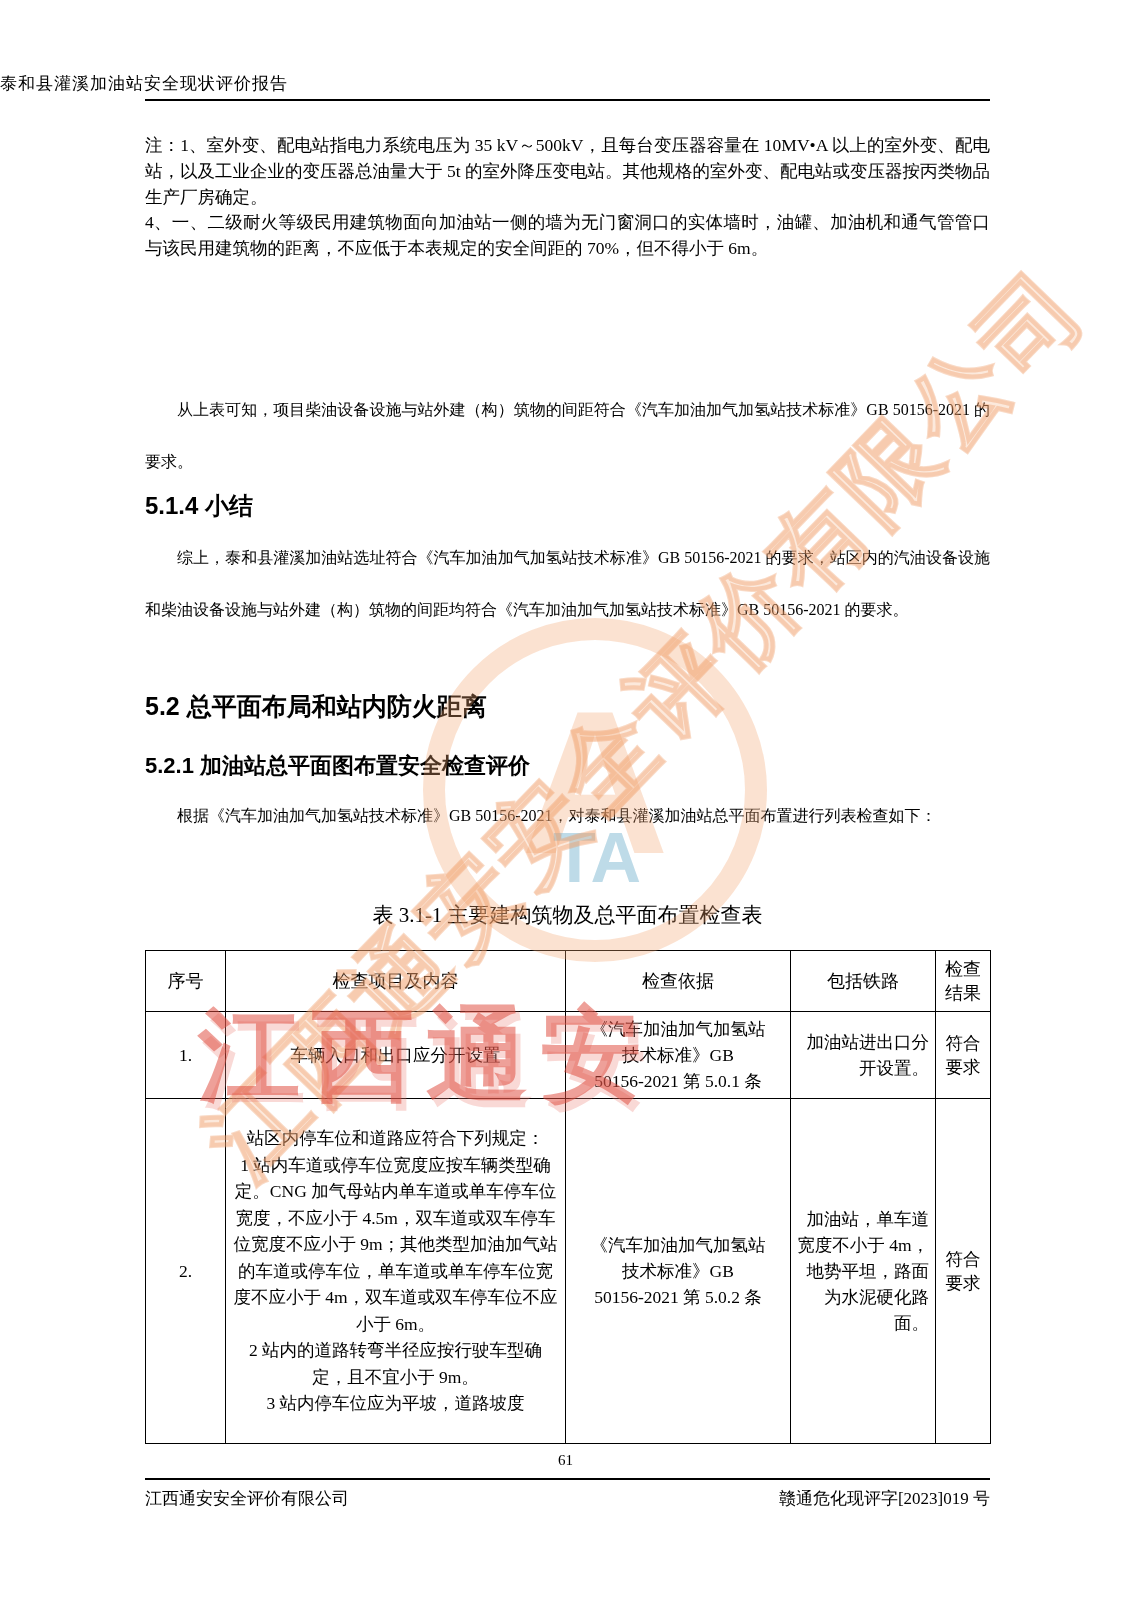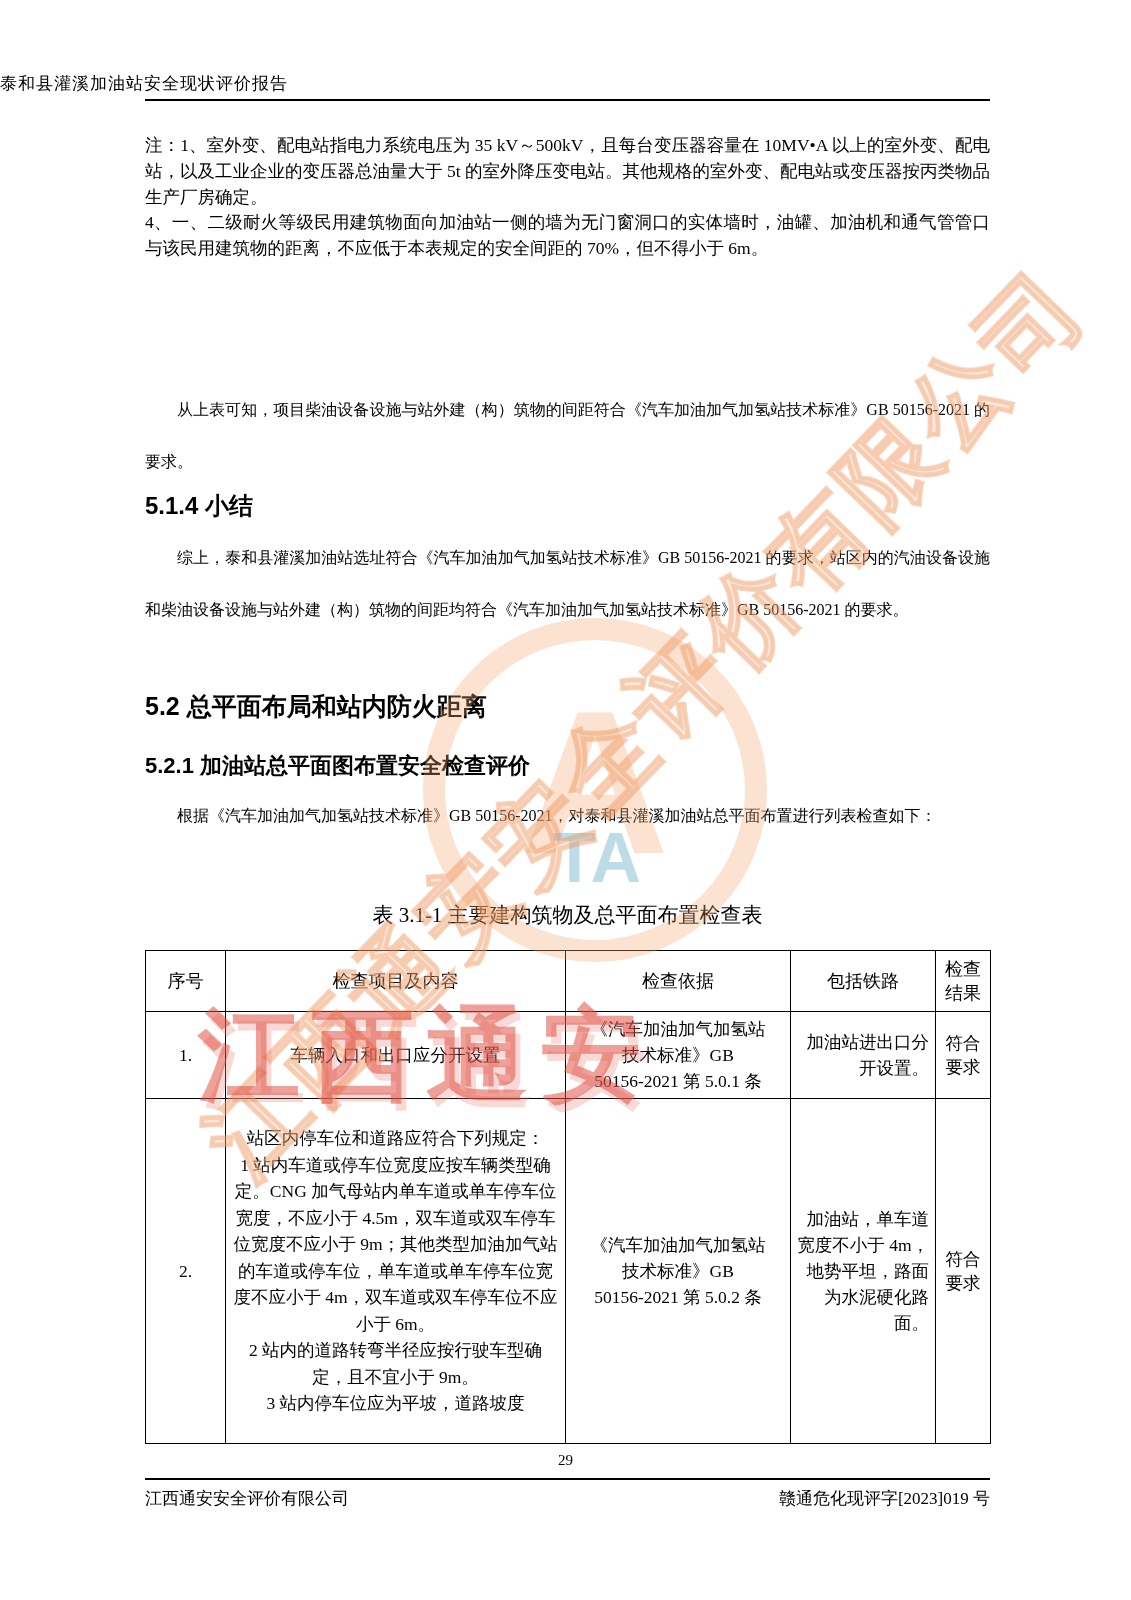--- a/index.html
+++ b/index.html
@@ -114,21 +114,21 @@
 3 站内停车位应为平坡，道路坡度</td>
     <td class="cell-center cell-pre basis">《汽车加油加气加氢站
 技术标准》GB
 50156-2021 第 5.0.2 条</td>
     <td class="cell-left sit">加油站，单车道宽度不小于 4m，地势平坦，路面为水泥硬化路面。</td>
     <td class="res">符合要求</td>
   </tr>
 </tbody>
   </table>
 
-<div class="abs pagenum">29</div>
+<div class="abs pagenum">61</div>
 <div class="abs cx footer-rule"></div>
 <div class="abs cx footer-row">
   <span>江西通安安全评价有限公司</span>
   <span>赣通危化现评字[2023]019 号</span>
 </div>
 
 <div class="wm wm-logo">
   <div class="a">A</div>
 </div>
 <div class="wm wm-ta">TA</div>

